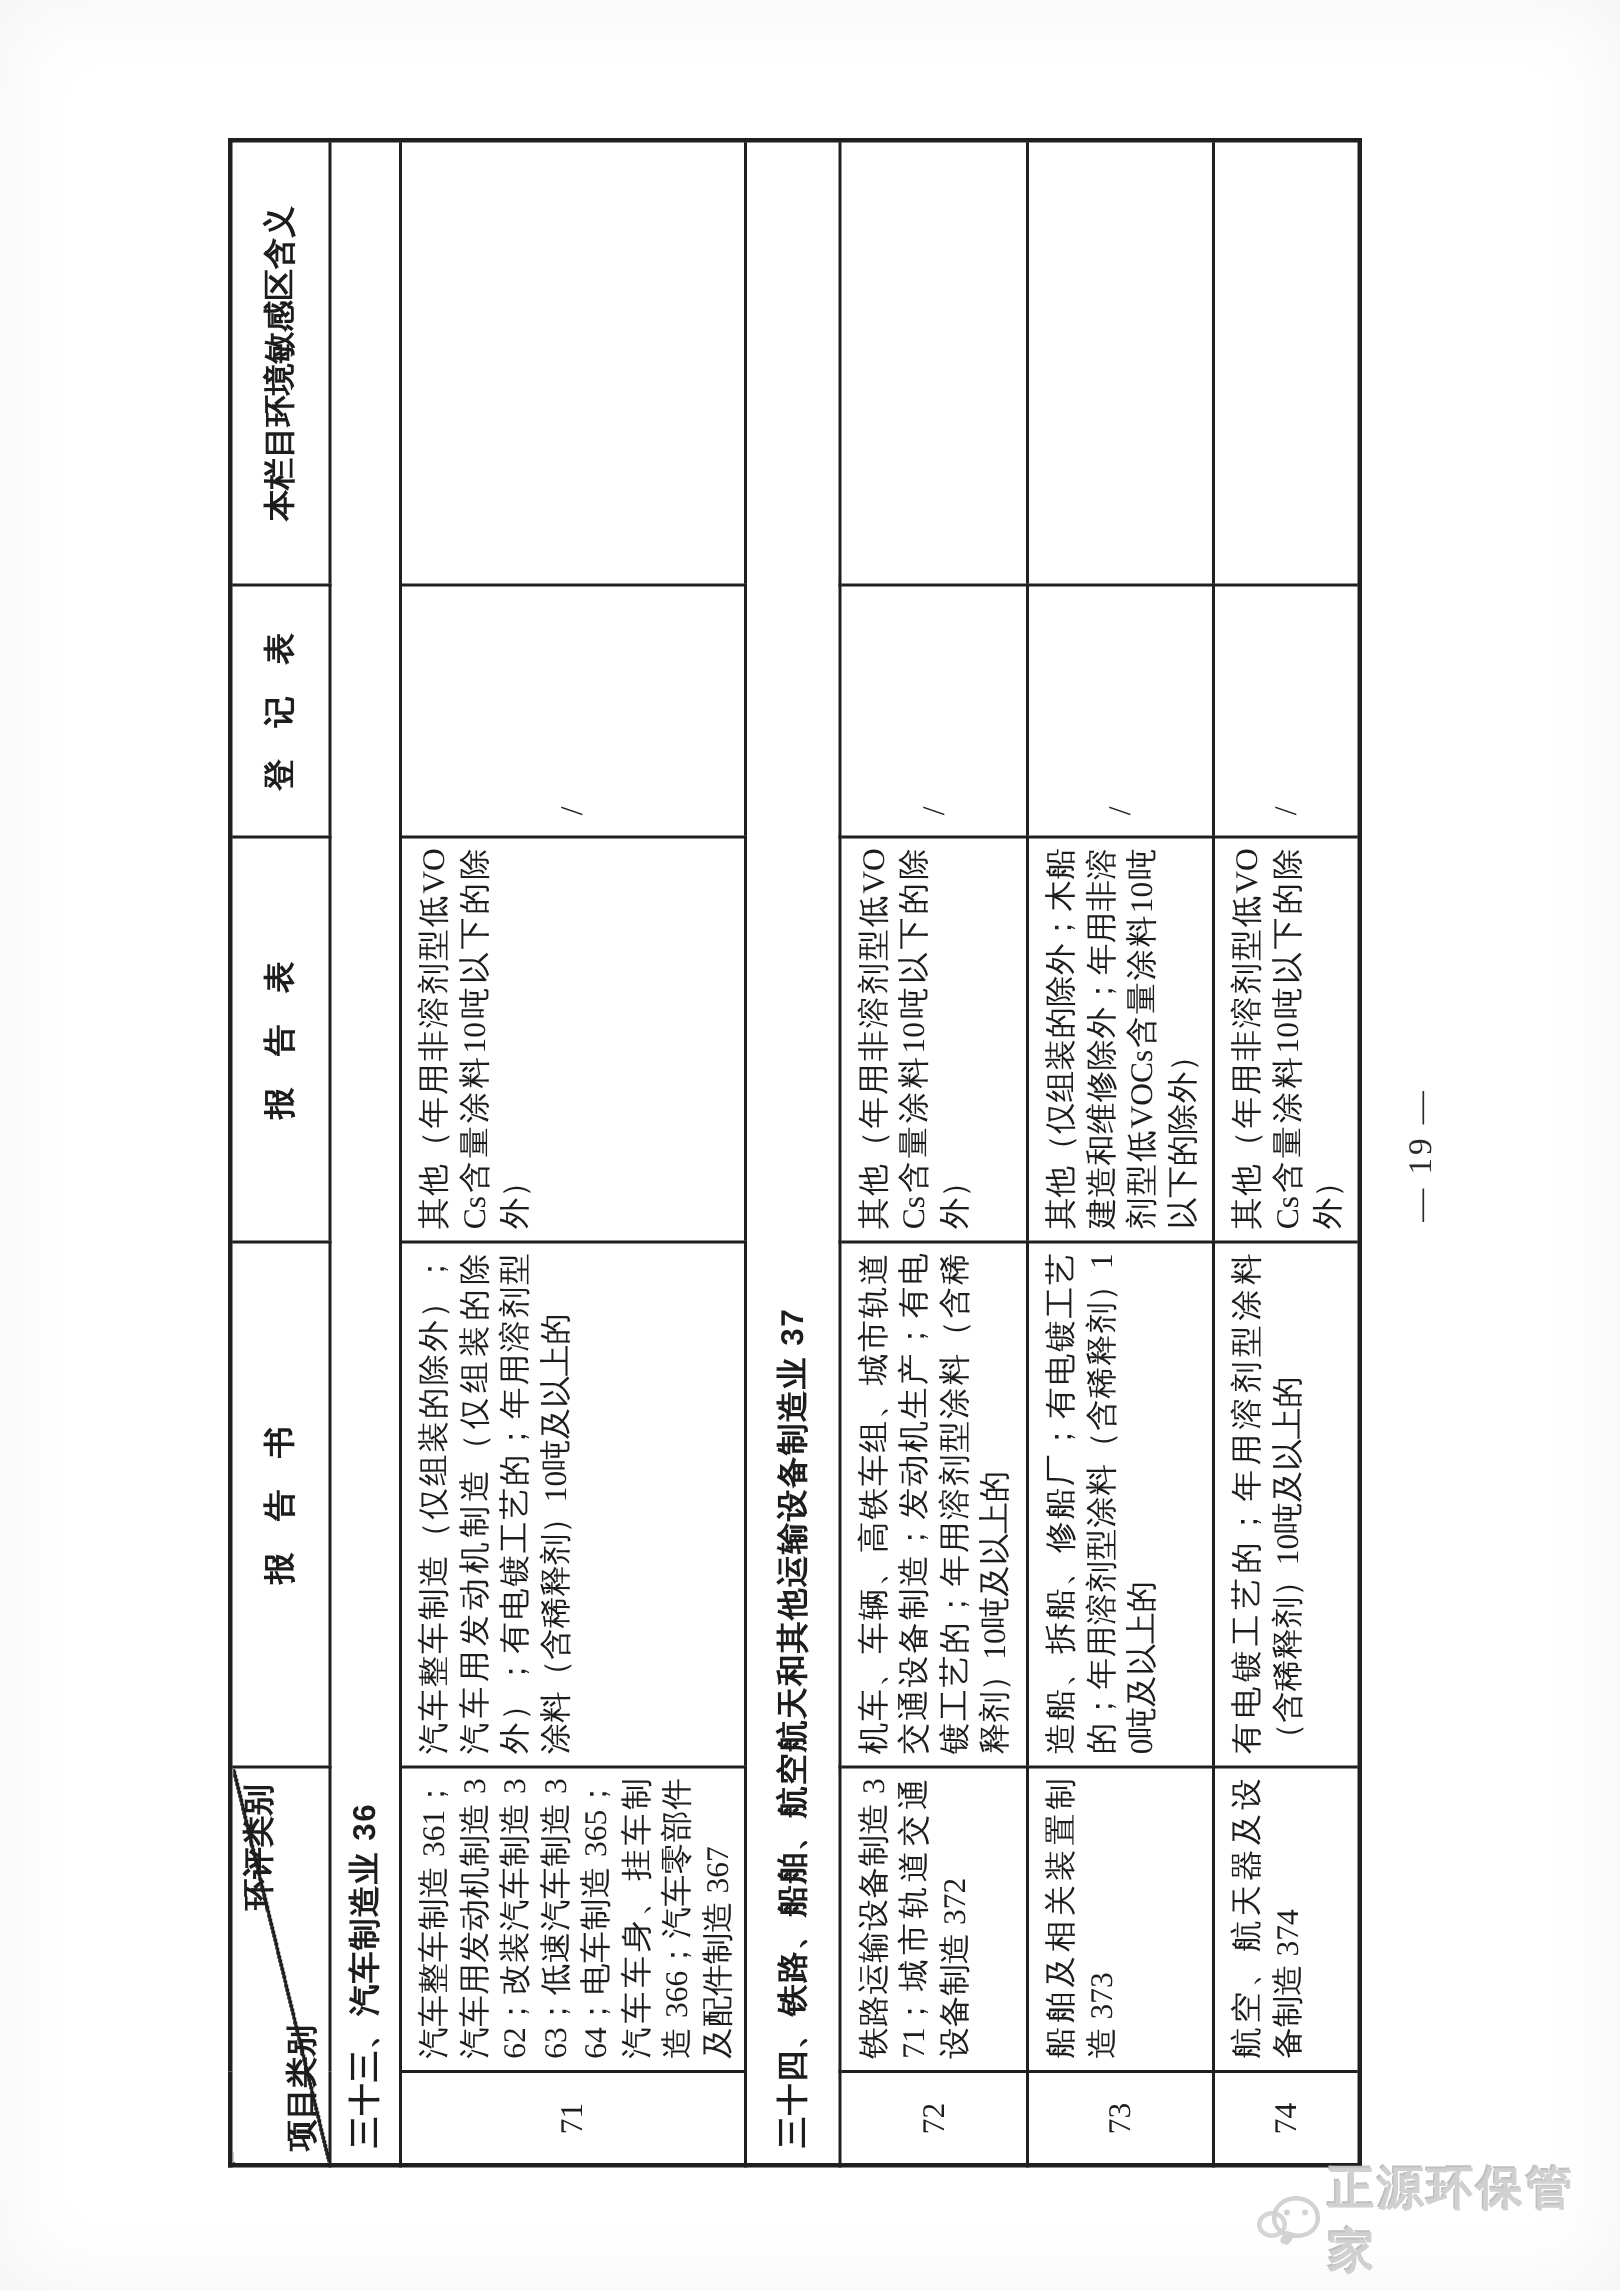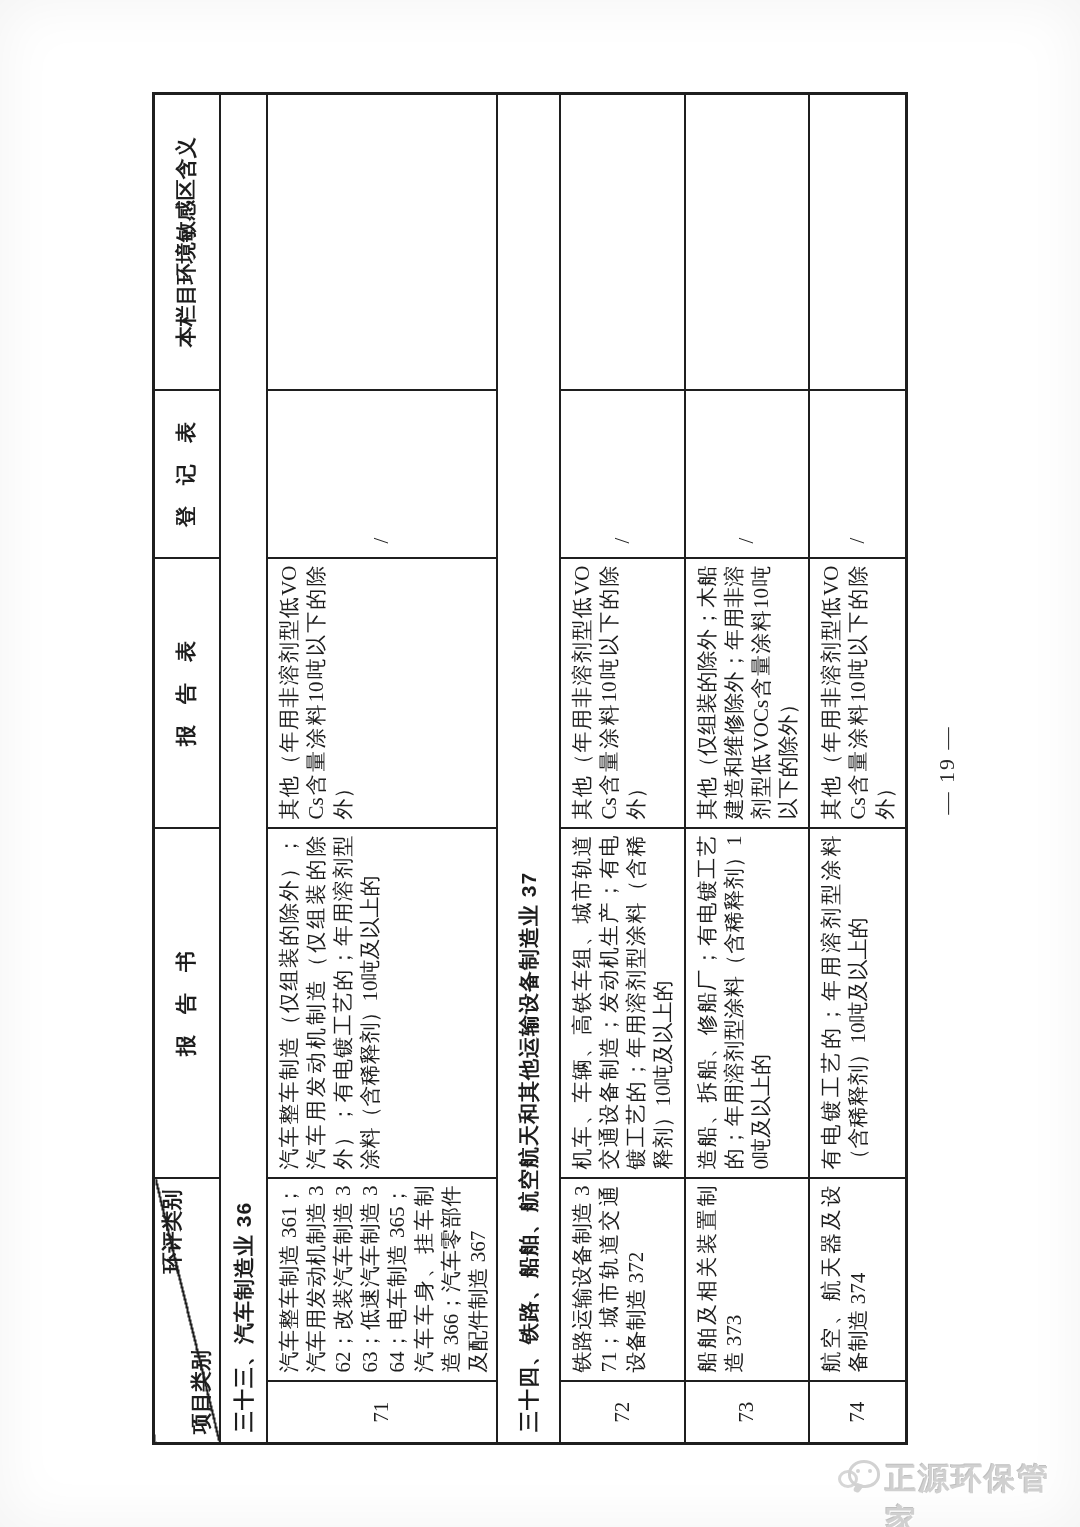--- a/index.html
+++ b/index.html
@@ -60,21 +60,21 @@
   td.empty{background:#fff;}
 
   .page-no{
     width:1350px;text-align:center;margin-top:26px;
     font-size:22px;letter-spacing:2px;color:#2a2a2a;
   }
 
   
   .watermark{
     position:absolute;left:838px;top:1458px;height:44px;
-    display:flex;align-items:flex-start;gap:4px;
+    display:flex;align-items:center;gap:4px;
     color:#cdcdcd;
   }
   .wm-logo{position:relative;width:44px;height:36px;}
   .wm-bubble-big{
     position:absolute;left:10px;top:2px;width:26px;height:22px;
     border:3px solid #d2d2d2;border-radius:50% 50% 46% 46%;
   }
   .wm-bubble-big:before,.wm-bubble-big:after{
     content:"";position:absolute;top:6px;width:4px;height:4px;border-radius:50%;
     background:#d2d2d2;

